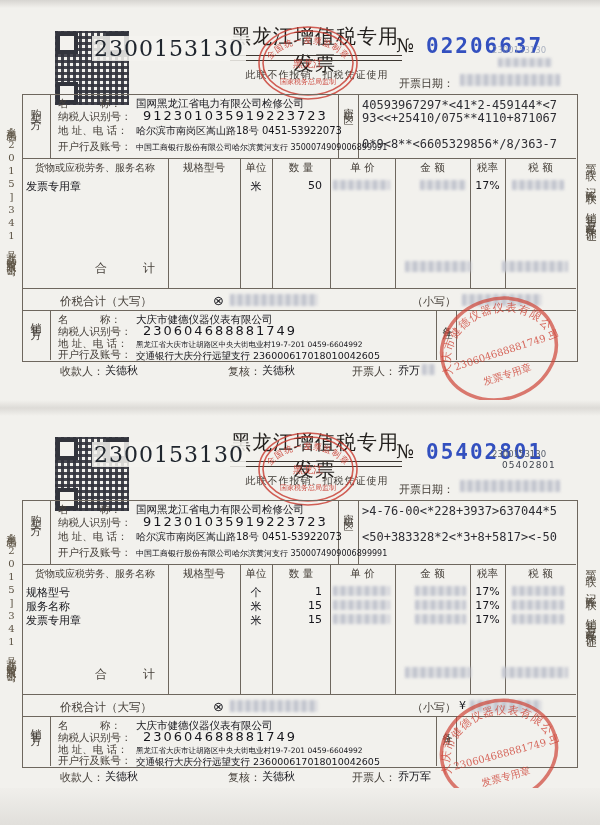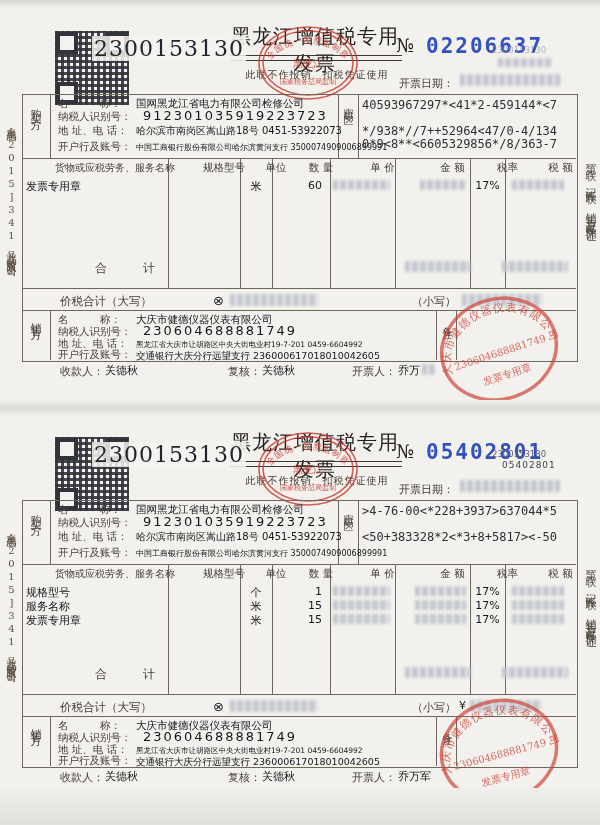--- a/index.html
+++ b/index.html
@@ -30,21 +30,21 @@
   .no-digits{font-family:"DejaVu Sans Mono",monospace;font-weight:bold;font-size:21px;
     letter-spacing:2px;color:#3350bf;}
   .form-code{font-family:"DejaVu Serif",serif;font-size:22px;letter-spacing:1px;color:#20262e;
     background:rgba(244,243,239,.85);padding:0 2px;z-index:3;}
   .qr{position:absolute;width:74px;height:74px;opacity:.92;
     background:
       repeating-linear-gradient(90deg,rgba(34,36,46,.9) 0 3px,transparent 3px 6px),
       repeating-linear-gradient(0deg,rgba(34,36,46,.9) 0 3px,#f4f3ef 3px 6px);}
   .qr i{position:absolute;width:14px;height:14px;border:4px solid #22242e;background:#f4f3ef;}
   .qr .f1{left:1px;top:1px;} .qr .f2{right:1px;top:1px;} .qr .f3{left:1px;bottom:1px;}
-  .hdr{font-family:"DejaVu Serif",serif;font-size:10.5px;color:#46403a;text-align:center;margin-left:20px;}
+  .hdr{font-family:"DejaVu Serif",serif;font-size:10.5px;color:#46403a;text-align:center;}
   .cell{font-size:11px;}
   .sidenote{position:absolute;writing-mode:vertical-rl;text-orientation:upright;
     font-family:"DejaVu Serif",serif;letter-spacing:3px;}
   svg text{font-family:"DejaVu Serif",serif;}
 </style>
 </head>
 <body>
 
 <div class="seam-top"></div>
 
@@ -101,35 +101,35 @@
   <div class="abs lbl" style="left:58px;top:89px;font-size:10.5px;">名　　　称：</div>
   <div class="abs typed" style="left:136px;top:89px;font-size:10.5px;">国网黑龙江省电力有限公司检修公司</div>
   <div class="abs lbl" style="left:58px;top:102px;font-size:10.5px;">纳税人识别号：</div>
   <div class="abs typed" style="left:143px;top:100px;font-size:13px;letter-spacing:2px;">912301035919223723</div>
   <div class="abs lbl" style="left:58px;top:116px;font-size:10.5px;">地 址、电 话：</div>
   <div class="abs typed" style="left:136px;top:116px;font-size:10px;">哈尔滨市南岗区嵩山路18号 0451-53922073</div>
   <div class="abs lbl" style="left:58px;top:132px;font-size:10.5px;">开户行及账号：</div>
   <div class="abs typed" style="left:136px;top:134px;font-size:8px;">中国工商银行股份有限公司哈尔滨黄河支行 3500074909006899991</div>
 
   <div class="abs mono" style="left:362px;top:90px;font-size:12px;text-align:right;">40593967297*&lt;41*2-459144*&lt;7</div>
-  <div class="abs mono" style="left:362px;top:116px;font-size:12px;">*/938*//7++52964&lt;47/0-4/134</div>
+  <div class="abs mono" style="left:362px;top:103px;font-size:12px;">93&lt;&lt;+25410/075**4110+871067</div>
   <div class="abs mono" style="left:362px;top:129px;font-size:12px;">0*9&lt;8**&lt;6605329856*/8/363-7</div>
 
   <div class="abs hdr" style="left:22px;top:153px;width:146px;font-size:10px;">货物或应税劳务、服务名称</div>
   <div class="abs hdr" style="left:168px;top:153px;width:72px;">规格型号</div>
   <div class="abs hdr" style="left:240px;top:153px;width:32px;">单位</div>
   <div class="abs hdr" style="left:272px;top:153px;width:58px;">数 量</div>
   <div class="abs hdr" style="left:330px;top:153px;width:65px;">单 价</div>
   <div class="abs hdr" style="left:395px;top:153px;width:75px;">金 额</div>
   <div class="abs hdr" style="left:470px;top:153px;width:35px;">税率</div>
   <div class="abs hdr" style="left:505px;top:153px;width:71px;">税 额</div>
 
   <div class="abs typed cell" style="left:26px;top:171px;">发票专用章</div>
   <div class="abs typed cell" style="left:240px;top:171px;width:32px;text-align:center;">米</div>
-  <div class="abs typed cell" style="left:272px;top:171px;width:50px;text-align:right;">60</div>
+  <div class="abs typed cell" style="left:272px;top:171px;width:50px;text-align:right;">50</div>
   <div class="px" style="left:333px;top:172px;width:57px;height:10px;"></div>
   <div class="px" style="left:420px;top:172px;width:46px;height:10px;"></div>
   <div class="abs typed cell" style="left:470px;top:171px;width:35px;text-align:center;">17%</div>
   <div class="px" style="left:512px;top:172px;width:52px;height:10px;"></div>
 
   <div class="abs lbl" style="left:95px;top:252px;font-size:12px;">合　　　计</div>
   <div class="px" style="left:405px;top:253px;width:66px;height:11px;"></div>
   <div class="px" style="left:502px;top:253px;width:66px;height:11px;"></div>
 
   <div class="abs lbl" style="left:60px;top:286px;font-size:11.5px;">价税合计（大写）</div>

